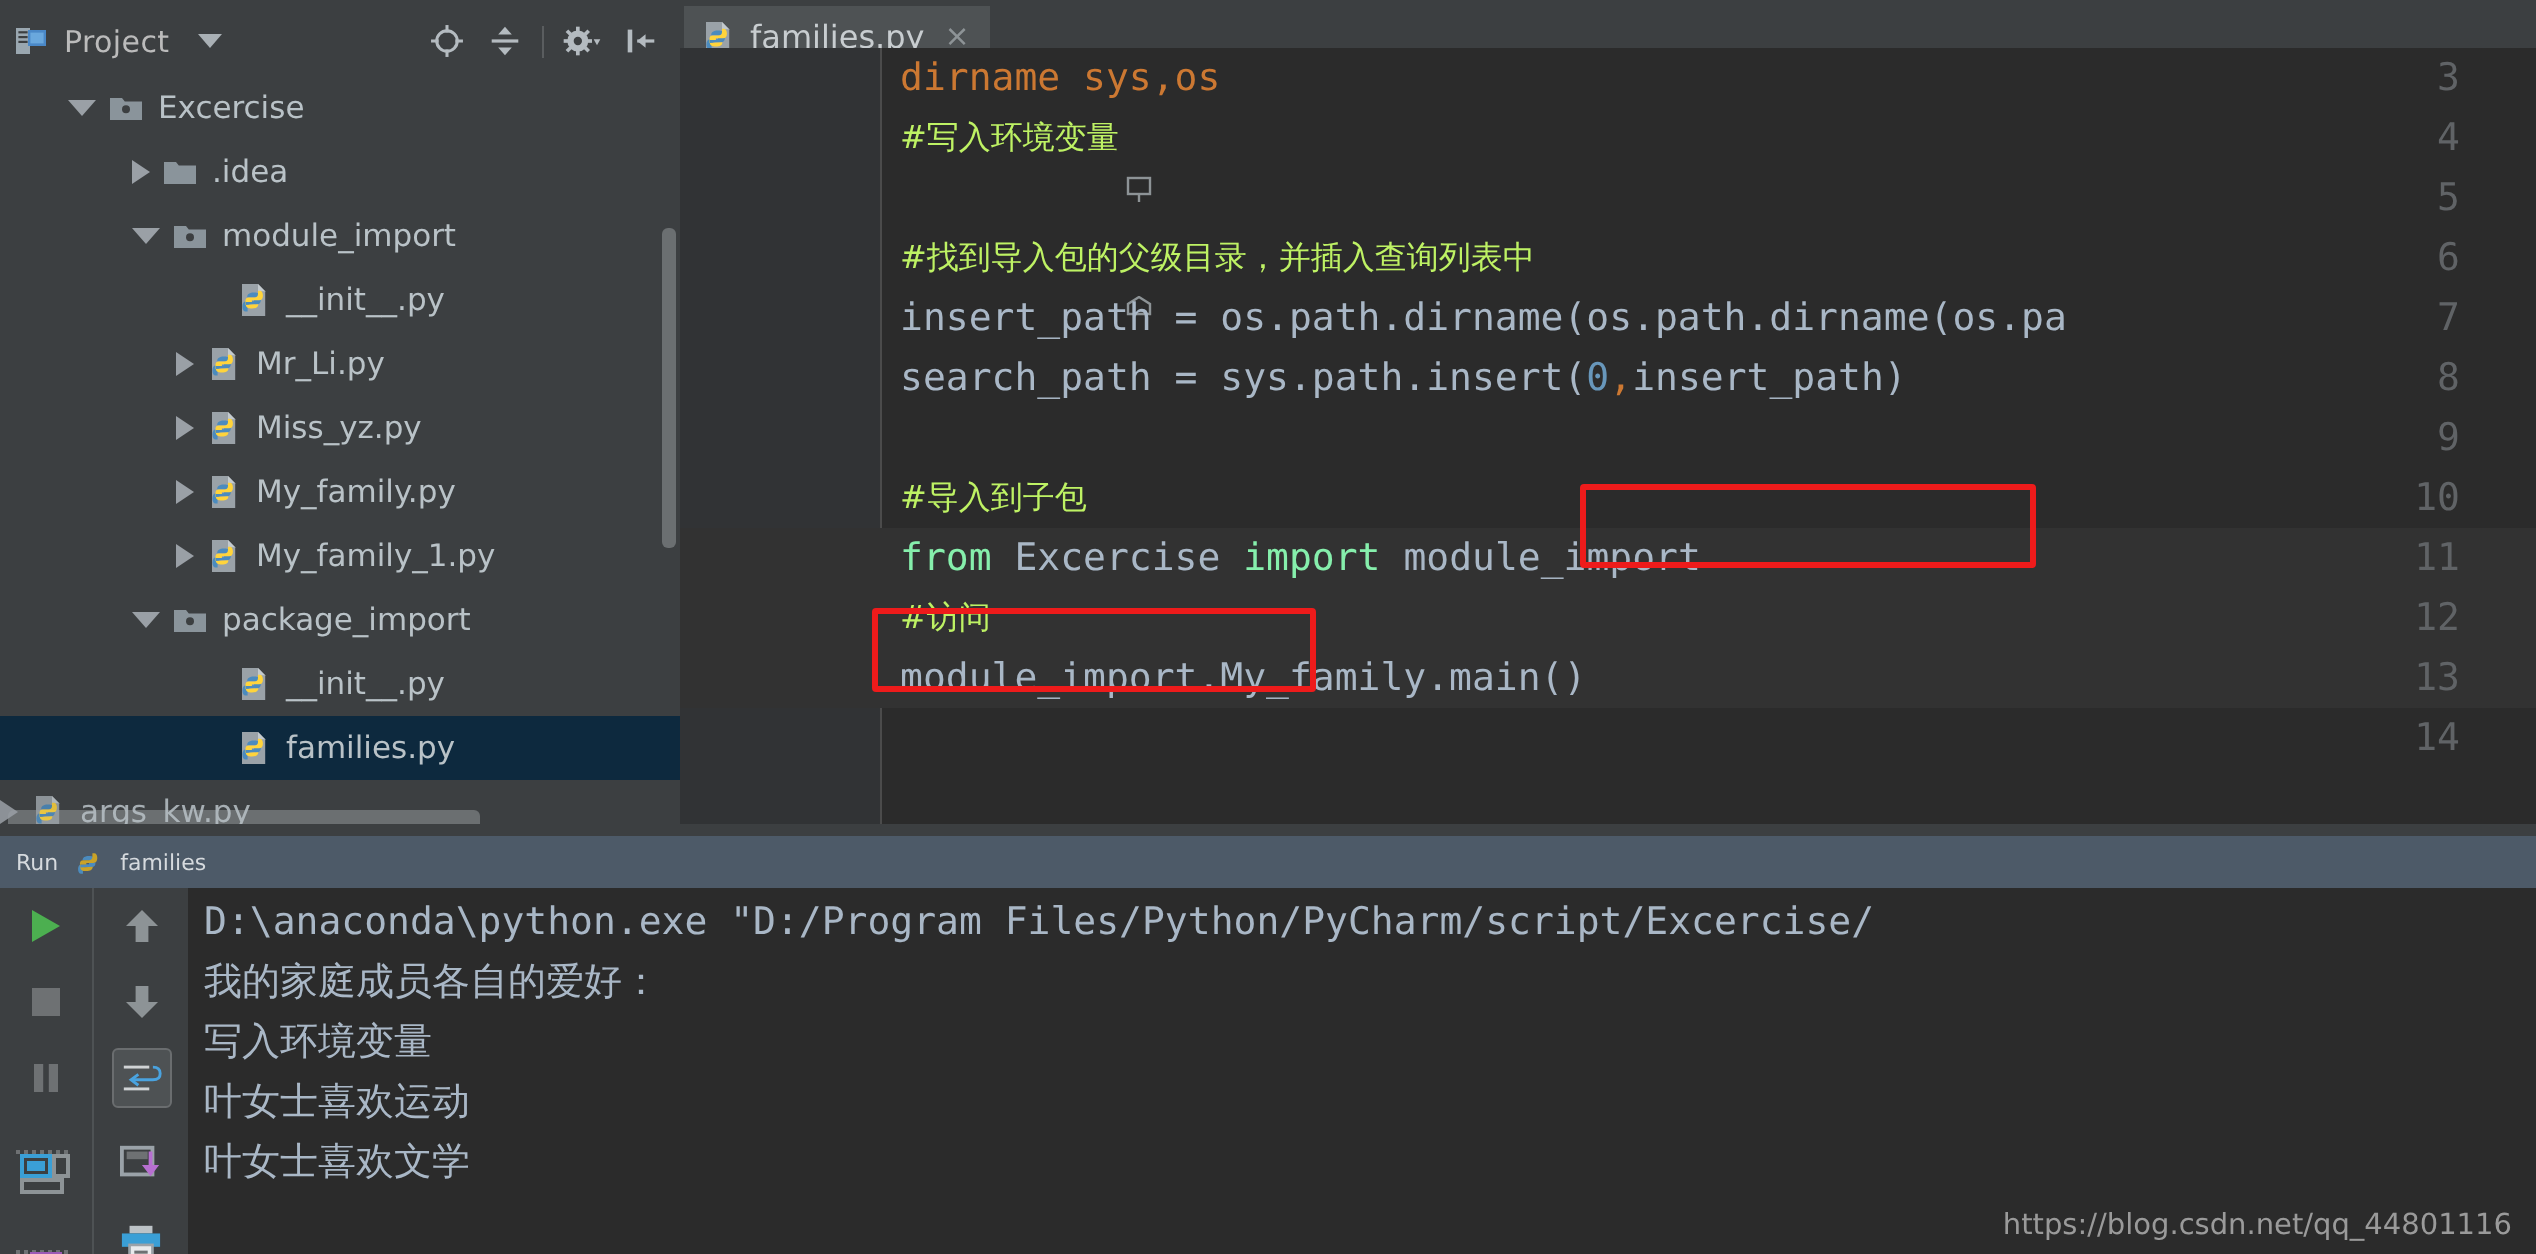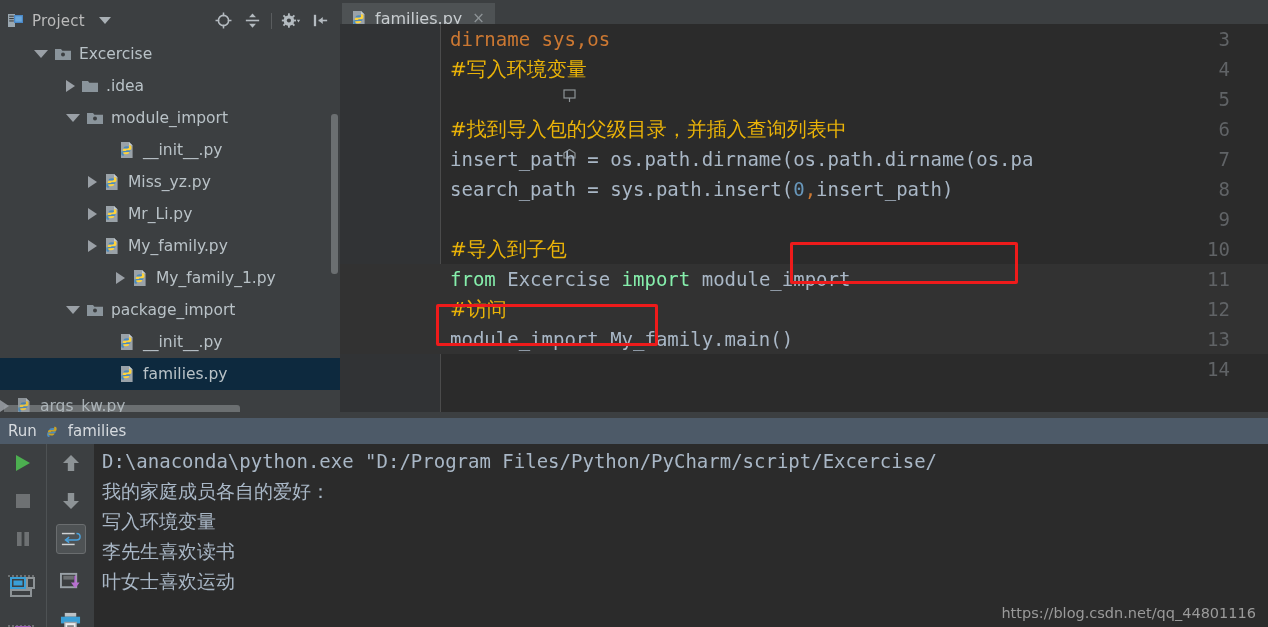--- a/index.html
+++ b/index.html
@@ -105,40 +105,40 @@
     position: absolute; left: 86px; top: 8px; width: 13px; height: 13px;
   }
   .vline {
     position: absolute; left: 100px; top: 0; bottom: 0; width: 1px; background: #4b4b4b;
   }
   .code-text {
     position: absolute; left: 110px; top: 0; height: 30px; line-height: 30px;
     color: #a9b7c6; font-family: "DejaVu Sans Mono","Liberation Mono",monospace; font-size: 19px;
     white-space: pre;
   }
-  .cmt { color: #eab308; font-family: "DejaVu Sans","Liberation Sans",sans-serif; font-size: 20px; }
+  .cmt { color: #bef264; font-family: "DejaVu Sans","Liberation Sans",sans-serif; font-size: 16px; }
   .kw { color: #86efac; }
   .num { color: #6897bb; }
   .punc { color: #cc7832; }
   .code-hl { background: #323232; }
   .highlight-box {
     position: absolute; border: 3px solid #ee1b1b; border-radius: 2px;
     pointer-events: none;
   }
 
   
   .run-panel {
     position: absolute; left: 0; top: 418px; right: 0; bottom: 0;
     background: #2b2b2b;
   }
   .run-header {
     position: absolute; left: 0; top: 0; right: 0; height: 26px;
     background: #4b5563; background: #4d5a68;
     display: flex; align-items: center; padding-left: 8px;
-    color: #d6dade; font-size: 15px; text-align: right;
+    color: #d6dade; font-size: 11px; text-align: right;
   }
   .run-header .rh-icon { width: 17px; height: 17px; margin: 0 7px; }
   .run-toolbar {
     position: absolute; left: 0; top: 26px; width: 46px; bottom: 0;
     background: #3c3f41;
   }
   .run-toolbar2 {
     position: absolute; left: 46px; top: 26px; width: 48px; bottom: 0;
     background: #3c3f41; border-left: 1px solid #4e5254;
   }
@@ -284,50 +284,50 @@
       <div class="tree-row" style="padding-left:88px">
         <span class="tw closed"></span>
         <span class="tree-icon">
           <svg viewBox="0 0 18 18" width="18" height="18">
             <path d="M3 1 h8 l3.6 3.6 V17 H3 Z" fill="#9aa2a8"></path>
             <path d="M11 1 l3.6 3.6 H11 Z" fill="#c3cace"></path>
             <path d="M5.6 7.6 c0-1.5 1.2-2.3 3.4-2.3 c2.2 0 3.2.7 3.2 2.1 v1.4 H9 v.8 H5.2 c-1.2 0-2 .9-2 2.6 c0 1.7.7 2.5 1.6 2.5 h1 v-1.8 c0-1.1.6-1.8 1.9-1.8 h2.9 c1.1 0 1.8-.6 1.8-1.8 V7.6 Z" fill="#4b8bbe"></path>
             <path d="M12.4 10.4 c0 1.5-1.2 2.3-3.4 2.3 c-2.2 0-3.2-.7-3.2-2.1 V9.2 H9 v-.8 h3.8 c1.2 0 2-.9 2-2.6 c0-1.7-.7-2.5-1.6-2.5 h-1 v1.8 c0 1.1-.6 1.8-1.9 1.8 H7.4 c-1.1 0-1.8.6-1.8 1.8 v2.1 Z" fill="#ffd43b" transform="translate(-0.6,1.2) scale(0.95)"></path>
           </svg>
         </span>
-        <span class="tree-label">Miss_yz.py</span>
+        <span class="tree-label">Mr_Li.py</span>
       </div>
 
       <div class="tree-row" style="padding-left:88px">
         <span class="tw closed"></span>
         <span class="tree-icon">
           <svg viewBox="0 0 18 18" width="18" height="18">
             <path d="M3 1 h8 l3.6 3.6 V17 H3 Z" fill="#9aa2a8"></path>
             <path d="M11 1 l3.6 3.6 H11 Z" fill="#c3cace"></path>
             <path d="M5.6 7.6 c0-1.5 1.2-2.3 3.4-2.3 c2.2 0 3.2.7 3.2 2.1 v1.4 H9 v.8 H5.2 c-1.2 0-2 .9-2 2.6 c0 1.7.7 2.5 1.6 2.5 h1 v-1.8 c0-1.1.6-1.8 1.9-1.8 h2.9 c1.1 0 1.8-.6 1.8-1.8 V7.6 Z" fill="#4b8bbe"></path>
             <path d="M12.4 10.4 c0 1.5-1.2 2.3-3.4 2.3 c-2.2 0-3.2-.7-3.2-2.1 V9.2 H9 v-.8 h3.8 c1.2 0 2-.9 2-2.6 c0-1.7-.7-2.5-1.6-2.5 h-1 v1.8 c0 1.1-.6 1.8-1.9 1.8 H7.4 c-1.1 0-1.8.6-1.8 1.8 v2.1 Z" fill="#ffd43b" transform="translate(-0.6,1.2) scale(0.95)"></path>
           </svg>
         </span>
-        <span class="tree-label">Mr_Li.py</span>
+        <span class="tree-label">Miss_yz.py</span>
       </div>
 
       <div class="tree-row" style="padding-left:88px">
         <span class="tw closed"></span>
         <span class="tree-icon">
           <svg viewBox="0 0 18 18" width="18" height="18">
             <path d="M3 1 h8 l3.6 3.6 V17 H3 Z" fill="#9aa2a8"></path>
             <path d="M11 1 l3.6 3.6 H11 Z" fill="#c3cace"></path>
             <path d="M5.6 7.6 c0-1.5 1.2-2.3 3.4-2.3 c2.2 0 3.2.7 3.2 2.1 v1.4 H9 v.8 H5.2 c-1.2 0-2 .9-2 2.6 c0 1.7.7 2.5 1.6 2.5 h1 v-1.8 c0-1.1.6-1.8 1.9-1.8 h2.9 c1.1 0 1.8-.6 1.8-1.8 V7.6 Z" fill="#4b8bbe"></path>
             <path d="M12.4 10.4 c0 1.5-1.2 2.3-3.4 2.3 c-2.2 0-3.2-.7-3.2-2.1 V9.2 H9 v-.8 h3.8 c1.2 0 2-.9 2-2.6 c0-1.7-.7-2.5-1.6-2.5 h-1 v1.8 c0 1.1-.6 1.8-1.9 1.8 H7.4 c-1.1 0-1.8.6-1.8 1.8 v2.1 Z" fill="#ffd43b" transform="translate(-0.6,1.2) scale(0.95)"></path>
           </svg>
         </span>
         <span class="tree-label">My_family.py</span>
       </div>
 
-      <div class="tree-row" style="padding-left:116px">
+      <div class="tree-row" style="padding-left:88px">
         <span class="tw closed"></span>
         <span class="tree-icon">
           <svg viewBox="0 0 18 18" width="18" height="18">
             <path d="M3 1 h8 l3.6 3.6 V17 H3 Z" fill="#9aa2a8"></path>
             <path d="M11 1 l3.6 3.6 H11 Z" fill="#c3cace"></path>
             <path d="M5.6 7.6 c0-1.5 1.2-2.3 3.4-2.3 c2.2 0 3.2.7 3.2 2.1 v1.4 H9 v.8 H5.2 c-1.2 0-2 .9-2 2.6 c0 1.7.7 2.5 1.6 2.5 h1 v-1.8 c0-1.1.6-1.8 1.9-1.8 h2.9 c1.1 0 1.8-.6 1.8-1.8 V7.6 Z" fill="#4b8bbe"></path>
             <path d="M12.4 10.4 c0 1.5-1.2 2.3-3.4 2.3 c-2.2 0-3.2-.7-3.2-2.1 V9.2 H9 v-.8 h3.8 c1.2 0 2-.9 2-2.6 c0-1.7-.7-2.5-1.6-2.5 h-1 v1.8 c0 1.1-.6 1.8-1.9 1.8 H7.4 c-1.1 0-1.8.6-1.8 1.8 v2.1 Z" fill="#ffd43b" transform="translate(-0.6,1.2) scale(0.95)"></path>
           </svg>
         </span>
         <span class="tree-label">My_family_1.py</span>
@@ -589,19 +589,19 @@
           <rect x="6" y="12" width="12" height="8" fill="#e8eaec" stroke="#9aa2a8" stroke-width="1.4"></rect>
           <rect x="8.5" y="15" width="7" height="1.6" fill="#6e7173"></rect>
         </svg>
       </span>
     </div>
 
     <div class="console">
       <div class="console-line">D:\anaconda\python.exe "D:/Program Files/Python/PyCharm/script/Excercise/</div>
       <div class="console-line cjk">我的家庭成员各自的爱好：</div>
       <div class="console-line cjk">写入环境变量</div>
-      <div class="console-line cjk">李先生喜欢读书</div>
       <div class="console-line cjk">叶女士喜欢运动</div>
+      <div class="console-line cjk">叶女士喜欢文学</div>
     </div>
 
     <div class="watermark">https://blog.csdn.net/qq_44801116</div>
   </div>
 </div>
 
 </body></html>

